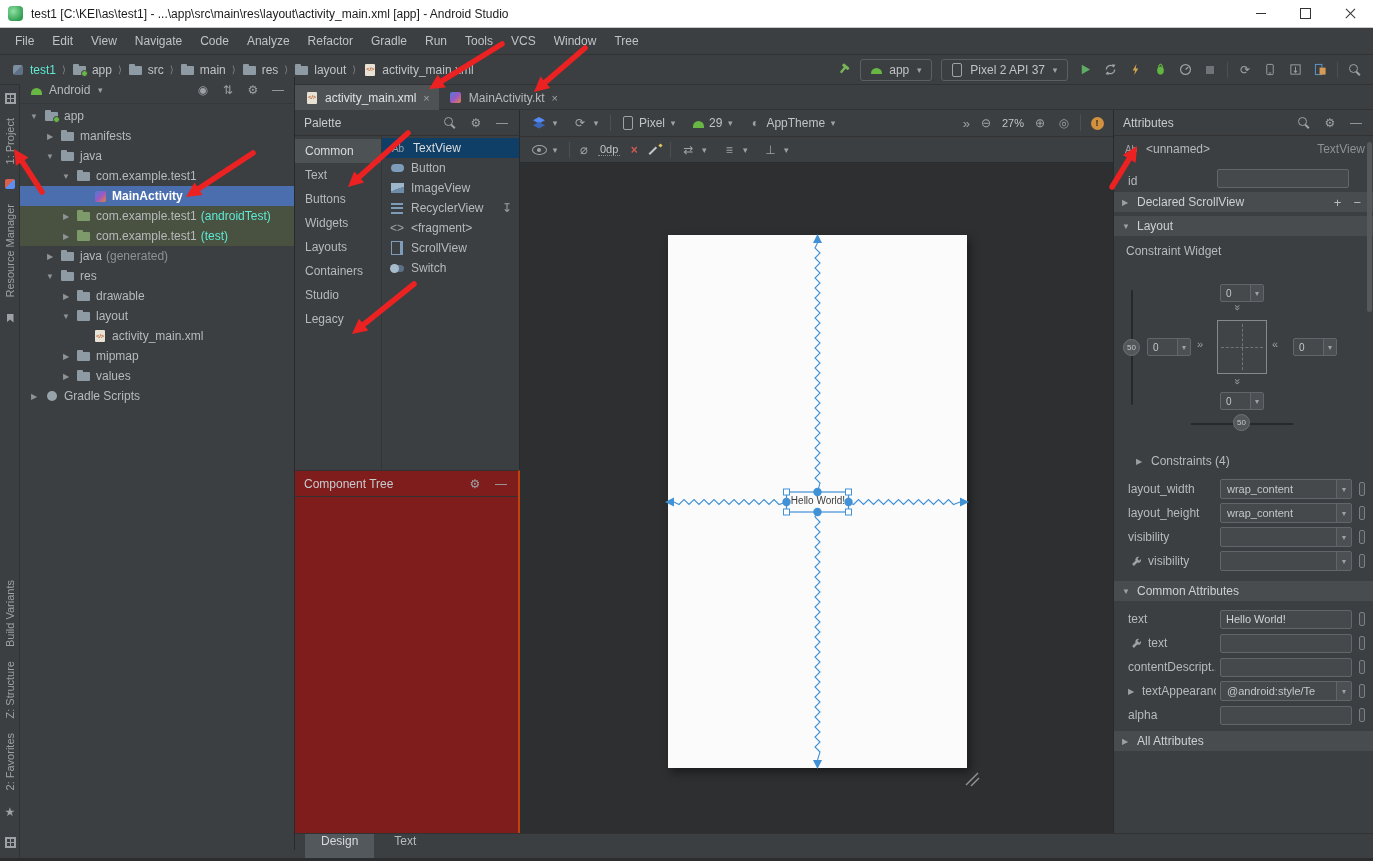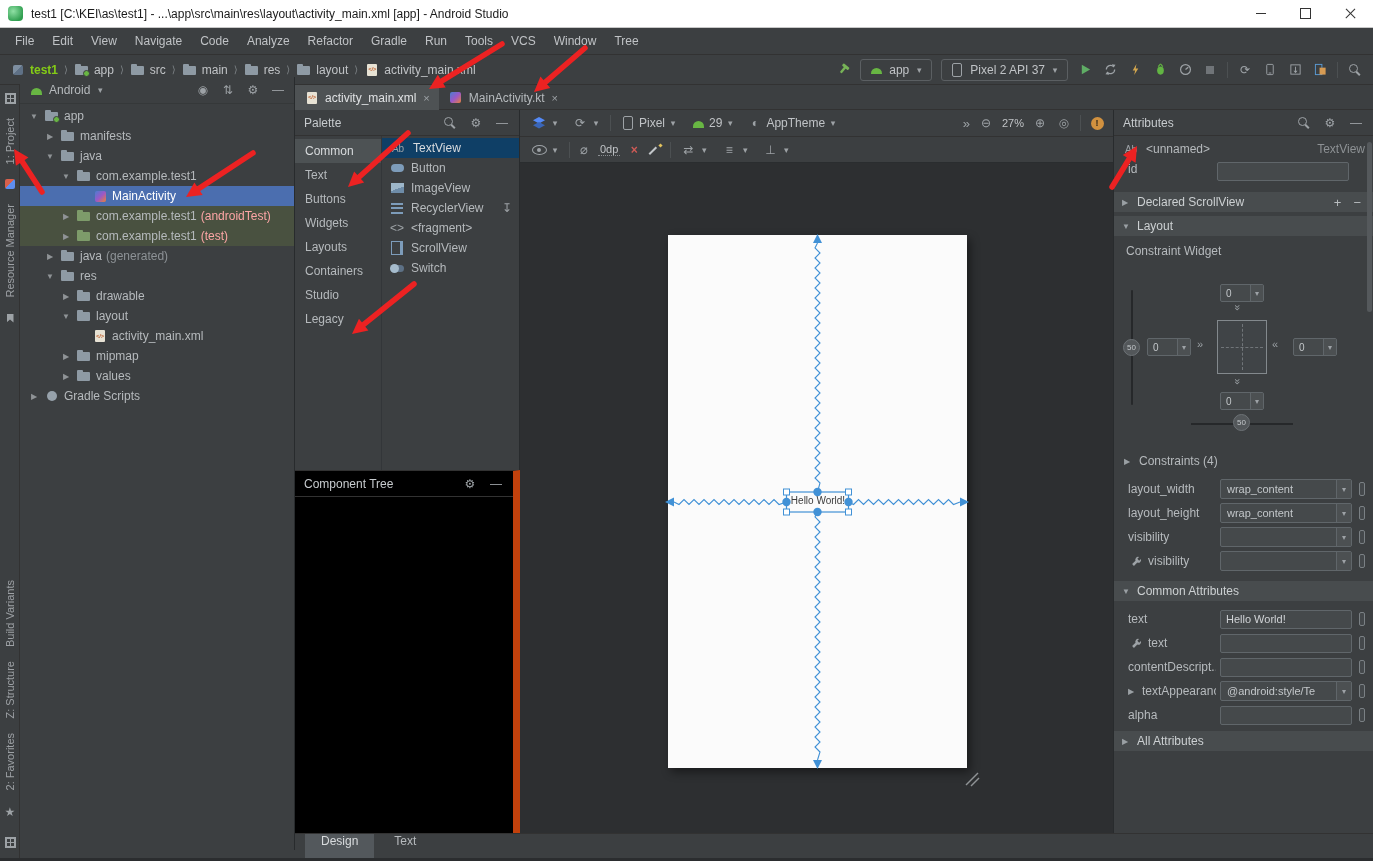--- a/index.html
+++ b/index.html
@@ -17,41 +17,41 @@
 .wclose::before,.wclose::after{content:"";position:absolute;width:13px;height:1.3px;background:#333}
 .wclose::before{transform:rotate(45deg)}.wclose::after{transform:rotate(-45deg)}
 
 
 .menubar{position:absolute;left:0;top:28px;width:100%;height:27px;display:flex;align-items:center;padding-left:6px;border-bottom:1px solid #323232;background:#3c3f41}
 .mi{padding:0 9px;color:#c0c3c6}
 .toolbar{position:absolute;left:0;top:55px;width:100%;height:30px;display:flex;align-items:center;border-bottom:1px solid #323232;background:#3c3f41}
 .breadcrumb{display:flex;align-items:center;gap:3px;padding-left:8px;white-space:nowrap}
 .bitem{display:flex;align-items:center;gap:4px;padding:0 2px;color:#c0c3c6}
 .bchev{color:#7b8084;font-size:10px;padding:0 1px}
-.bold{font-weight:bold;color:#84cc16}
+.bold{font-weight:normal;color:#5eead4}
 .tb-right{margin-left:auto;display:flex;align-items:center;gap:9px;padding-right:10px}
 .tdrop{display:flex;align-items:center;gap:5px;height:22px;padding:0 7px;border:1px solid #5b5f62;border-radius:3px;color:#c0c3c6}
 .sep{width:1px;height:16px;background:#4c5052}
 
 
 .leftstrip{position:absolute;left:0;top:85px;width:20px;height:773px;border-right:1px solid #323232;background:#3c3f41}
 .lstop{position:absolute;left:0;top:5px;width:20px;display:flex;flex-direction:column;align-items:center;gap:12px}
 .lsbottom{position:absolute;left:0;bottom:8px;width:20px;display:flex;flex-direction:column;align-items:center;gap:14px}
 .vtext{writing-mode:vertical-rl;transform:rotate(180deg);font-size:11px;color:#9da1a5;white-space:nowrap}
 
 
 .project{position:absolute;left:20px;top:77px;width:275px;height:773px;border-right:1px solid #282b2d;background:#3c3f41;overflow:hidden}
 .pph{height:27px;display:flex;align-items:center;gap:5px;padding:0 8px;border-bottom:1px solid #353839}
 .pph-icons{margin-left:auto;display:flex;align-items:center;gap:9px}
 .tree{padding-top:2px}
 .trow{height:20px;display:flex;align-items:center;gap:4px;white-space:nowrap}
 .tarrow{width:12px;font-size:8px;color:#8f9396;text-align:center;flex:none}
 .sel-blue{background:#4b6eaf;color:#fff}
 .row-test{background:#495140}
-.sfx-test{color:#fca5a5}
+.sfx-test{color:#5eead4}
 .sfx-generated{color:#8d9296}
 
 
 .tabbar{position:absolute;left:295px;top:85px;width:1078px;height:25px;border-bottom:1px solid #323232;display:flex;background:#3c3f41}
 .etab{display:flex;align-items:center;gap:5px;height:25px;padding:0 9px;color:#b6babd}
 .etab.active{background:#4e5254;color:#e0e2e4}
 .eclose{font-size:11px;color:#9da2a6;margin-left:2px}
 
 
 .phead{height:26px;display:flex;align-items:center;gap:6px;padding:0 9px;border-bottom:1px solid #323232}
@@ -63,62 +63,62 @@
 .pbody{flex:1;display:flex;min-height:0}
 .pcats{width:87px;border-right:1px solid #333639;padding-top:3px}
 .pcat{height:24px;display:flex;align-items:center;padding-left:10px;color:#b6babd}
 .pcat.selcat{background:#4d5254;color:#d8dbdd}
 .pcomps{flex:1;padding-top:2px}
 .pcomp{height:20px;display:flex;align-items:center;gap:6px;padding:0 7px;color:#b6babd}
 .pcomp.selcomp{background:#0f3f66;color:#d8dbde}
 .dl{margin-left:auto;color:#9da2a6;font-size:12px}
 
 
-.ctree{position:absolute;left:295px;top:470px;width:225px;height:363px;border-right:7px solid #c2410c;border-top:1px solid #323232;background:#000000}
+.ctree{position:absolute;left:295px;top:470px;width:225px;height:363px;border-right:2px solid #c2410c;border-top:1px solid #323232;background:#7f1d1d}
 .ctrow{height:20px;display:flex;align-items:center;gap:6px;padding-left:10px;white-space:nowrap}
 
 
 .design{position:absolute;left:520px;top:110px;width:593px;height:723px;background:#3c3f41}
 .dtb{height:27px;display:flex;align-items:center;gap:6px;padding:0 8px;border-bottom:1px solid #323232}
 .dtb2{height:26px;border-bottom:1px solid #2a2d2f}
 .dbtn{display:flex;align-items:center;gap:3px;padding:0 3px;color:#c0c3c6}
 .dright{margin-left:auto;display:flex;align-items:center;gap:8px}
 .zoomtxt{color:#c0c3c6;font-size:11px}
 .mglyph{color:#9da2a6;font-size:13px}
 .margin0{color:#c0c3c6;border-bottom:1px dotted #8a8e91;font-size:11px;padding:0 2px}
 .canvas{position:absolute;left:0;top:53px;width:593px;height:670px;background:#2d2f31;overflow:hidden}
 .phone{position:absolute;left:148px;top:72px;width:299px;height:533px;background:#fbfbfb;box-shadow:3px 4px 9px rgba(0,0,0,.45)}
 #design-svg{position:absolute;left:0;top:0;pointer-events:none}
 .hello{position:absolute;left:267px;top:332px;width:62px;text-align:center;font-size:10px;color:#3c3c3c}
 
 
 .attrs{position:absolute;left:1113px;top:110px;width:260px;height:723px;border-left:1px solid #282b2d;background:#3c3f41;overflow:hidden}
 .ameta{height:26px;display:flex;align-items:center;gap:6px;padding:0 8px}
 .wtype{margin-left:auto;color:#8d9194}
-.aid{height:26px;display:flex;align-items:flex-start;padding:0 24px 0 14px;gap:4px}
+.aid{height:26px;display:flex;align-items:flex-end;padding:0 24px 0 14px;gap:4px}
 .aid .alabel{flex:1}
 .sechead{height:20px;background:#484c4e;display:flex;align-items:center;gap:5px;padding:0 8px;color:#ccd0d2;margin-top:4px}
 .sarrow{font-size:8px;color:#9aa0a4;width:10px;flex:none}
 .sarrow.down::after{content:"▼"}
 .sarrow.right::after{content:"▶"}
 .hbtns{margin-left:auto;display:flex;gap:12px;padding-right:4px;color:#b9bdc0;font-size:13px}
 .cwlabel{height:18px;display:flex;align-items:center;padding-left:12px;margin-top:6px;color:#b6babd}
 .cwidget{position:relative;height:175px}
 .mdrop{position:absolute;width:44px;height:18px;display:flex;background:#45494b;border:1px solid #60666a;border-radius:2px;font-size:10px;color:#c3c7ca}
 .mdrop .val{flex:1;display:flex;align-items:center;padding-left:5px}
 .mdrop .car{width:13px;border-left:1px solid #60666a;display:flex;align-items:center;justify-content:center;font-size:8px;color:#9da2a6;background:#4c5052}
 .cwbox{position:absolute;left:103px;top:60px;width:50px;height:54px;border:1px solid #83898d;background:#404447}
 .cwbox::before{content:"";position:absolute;left:50%;top:3px;bottom:3px;border-left:1px dashed #707579}
 .cwbox::after{content:"";position:absolute;top:50%;left:3px;right:3px;border-top:1px dashed #707579}
 .spring{position:absolute;color:#9aa0a4;font-size:11px;letter-spacing:-1px}
 .spring.v{transform:rotate(90deg)}
 .biasline-v{position:absolute;left:17px;top:30px;width:2px;height:115px;background:#26282a;border-radius:1px}
 .biasline-h{position:absolute;left:77px;top:163px;width:102px;height:2px;background:#26282a}
 .biascirc{position:absolute;width:17px;height:17px;border-radius:50%;background:#53575a;border:1px solid #6d7276;color:#c3c7ca;font-size:8px;display:flex;align-items:center;justify-content:center}
-.crow{height:20px;display:flex;align-items:center;gap:5px;padding-left:10px;margin-top:16px}
+.crow{height:20px;display:flex;align-items:center;gap:5px;padding-left:22px;margin-top:16px}
 .rows{margin-top:6px}
 .arow{height:24px;display:flex;align-items:center;padding:0 8px 0 14px;gap:4px}
 .alabel{flex:1;display:flex;align-items:center;gap:4px;color:#b6babd;overflow:hidden;white-space:nowrap}
 .drop{width:132px;height:20px;display:flex;background:#45494b;border:1px solid #60666a;border-radius:2px;font-size:11px;flex:none}
 .drop .val{flex:1;display:flex;align-items:center;padding-left:6px;color:#c3c7ca;overflow:hidden;white-space:nowrap}
 .drop .car{width:15px;border-left:1px solid #60666a;display:flex;align-items:center;justify-content:center;font-size:8px;color:#9da2a6;background:#4c5052}
 .tin{width:132px;height:19px;background:#45494b;border:1px solid #60666a;border-radius:2px;color:#d0d3d6;font-size:11px;padding:0 5px;font-family:inherit;flex:none}
 .flag{width:6px;height:14px;border:1px solid #7a8084;border-radius:2px;background:#44484b;margin-left:3px;flex:none}
 .scrollthumb{position:absolute;right:1px;top:32px;width:5px;height:170px;background:#55595c;border-radius:3px}
 
@@ -366,21 +366,21 @@
         <div class="trow" style="padding-left: 24px;">
           <span class="tarrow">▼</span>
           <span class="ic ic-folder"></span>
           <span>java</span>
         </div>
         <div class="trow" style="padding-left: 40px;">
           <span class="tarrow">▼</span>
           <span class="ic ic-folder"></span>
           <span>com.example.test1</span>
         </div>
-        <div class="trow sel-blue" style="padding-left: 56px;">
+        <div class="trow sel-blue" style="padding-left: 56px; font-weight: bold;">
           <span class="tarrow"></span>
           <span class="ic ic-kotlin"></span>
           <span>MainActivity</span>
         </div>
         <div class="trow row-test" style="padding-left: 40px;">
           <span class="tarrow">▶</span>
           <span class="ic ic-folder-test ic-folder"></span>
           <span>com.example.test1</span>
           <span class="sfx-test"> (androidTest)</span>
         </div>

